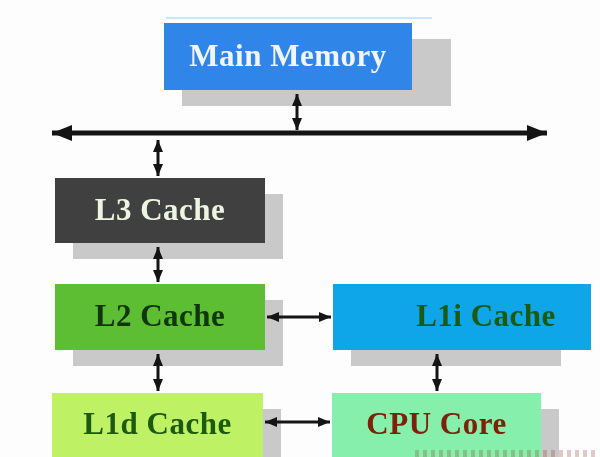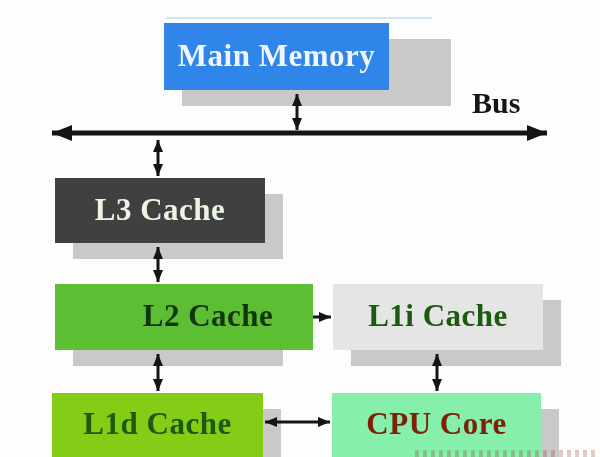--- a/index.html
+++ b/index.html
@@ -31,25 +31,25 @@
   .box{
     position:absolute;
     z-index:3;
     display:flex;align-items:center;justify-content:center;
     font-weight:bold;
     font-size:31px;
     letter-spacing:0.5px;
     white-space:nowrap;
   }
   .box .lbl{transform:translateY(-1px);}
-  #mm-box  {left:164px;top:23px;width:225px;height:67px;}
+  #mm-box  {left:164px;top:23px;width:248px;height:67px;}
   #mm-sh   {left:182px;top:39px;width:269px;height:67px;}
   #l3-box  {left:55px;top:178px;width:210px;height:65px;}
   #l3-sh   {left:73px;top:194px;width:210px;height:65px;}
-  #l2-box  {left:55px;top:284px;width:210px;height:66px;padding-left:48px;}
+  #l2-box  {left:55px;top:284px;width:210px;height:66px;}
   #l2-sh   {left:73px;top:300px;width:210px;height:66px;}
   #l1i-box {left:333px;top:284px;width:210px;height:66px;}
   #l1i-sh  {left:351px;top:300px;width:210px;height:66px;}
   #l1d-box {left:52px;top:393px;width:211px;height:64px;}
   #l1d-sh  {left:70px;top:409px;width:211px;height:64px;}
   #cpu-box {left:332px;top:393px;width:209px;height:64px;}
   #cpu-sh  {left:350px;top:409px;width:209px;height:64px;}
   .bus-label{
     position:absolute;
     left:472px;top:86px;
@@ -102,35 +102,34 @@
     <line x1="52" y1="133" x2="547" y2="133" stroke-width="5" marker-start="url(#ah-b)" marker-end="url(#ah-b)"></line>
     <line x1="297" y1="94" x2="297" y2="130" stroke-width="3" marker-start="url(#ah-s)" marker-end="url(#ah-s)"></line>
     <line x1="158" y1="140" x2="158" y2="176" stroke-width="3" marker-start="url(#ah-s)" marker-end="url(#ah-s)"></line>
     <line x1="158" y1="247" x2="158" y2="282" stroke-width="3" marker-start="url(#ah-s)" marker-end="url(#ah-s)"></line>
     <line x1="158" y1="354" x2="158" y2="391" stroke-width="3" marker-start="url(#ah-s)" marker-end="url(#ah-s)"></line>
     <line x1="267" y1="317" x2="331" y2="317" stroke-width="3" marker-start="url(#ah-s)" marker-end="url(#ah-s)"></line>
     <line x1="437" y1="354" x2="437" y2="391" stroke-width="3" marker-start="url(#ah-s)" marker-end="url(#ah-s)"></line>
     <line x1="265" y1="422" x2="330" y2="422" stroke-width="3" marker-start="url(#ah-s)" marker-end="url(#ah-s)"></line>
   </svg>
 
-  <div class="bus-label">Bus</div>
 
   <div class="box" id="mm-box" style="background: rgb(47, 134, 232); color: rgb(240, 245, 255);">
     <span class="lbl">Main Memory</span>
   </div>
   <div class="box" id="l3-box" style="background: #404040; color: rgb(236, 245, 226);">
     <span class="lbl">L3 Cache</span>
   </div>
   <div class="box" id="l2-box" style="background: rgb(94, 190, 51); color: rgb(17, 53, 12);">
     <span class="lbl">L2 Cache</span>
   </div>
-  <div class="box" id="l1i-box" style="background: #e5e5e5; color: rgb(28, 90, 16);">
+  <div class="box" id="l1i-box" style="background: #0ea5e9; color: rgb(28, 90, 16); padding-left: 48px;">
     <span class="lbl">L1i Cache</span>
   </div>
-  <div class="box" id="l1d-box" style="background: #84cc16; color: rgb(28, 90, 16);">
+  <div class="box" id="l1d-box" style="background: #bef264; color: rgb(28, 90, 16);">
     <span class="lbl">L1d Cache</span>
   </div>
   <div class="box" id="cpu-box" style="background: #86efac; color: rgb(124, 34, 8);">
     <span class="lbl">CPU Core</span>
   </div>
 
   <div class="watermark"></div>
 </div>
 
 </body></html>

